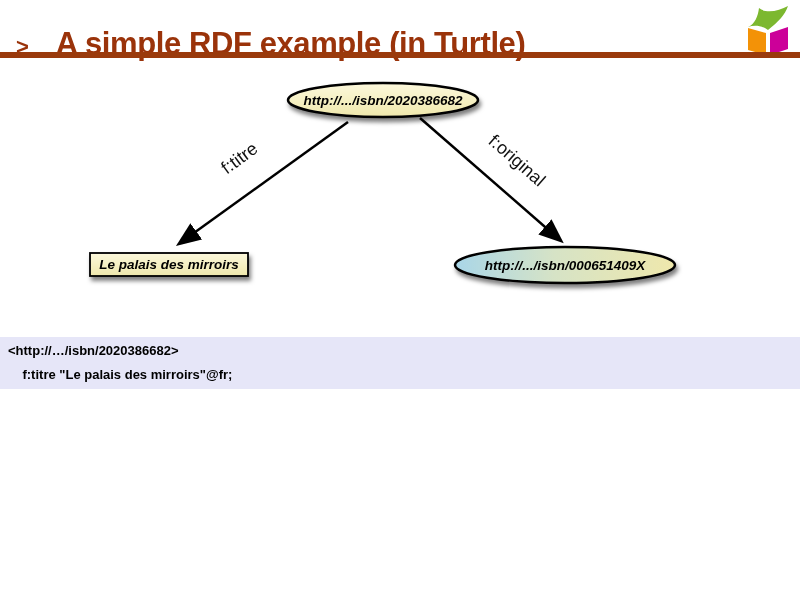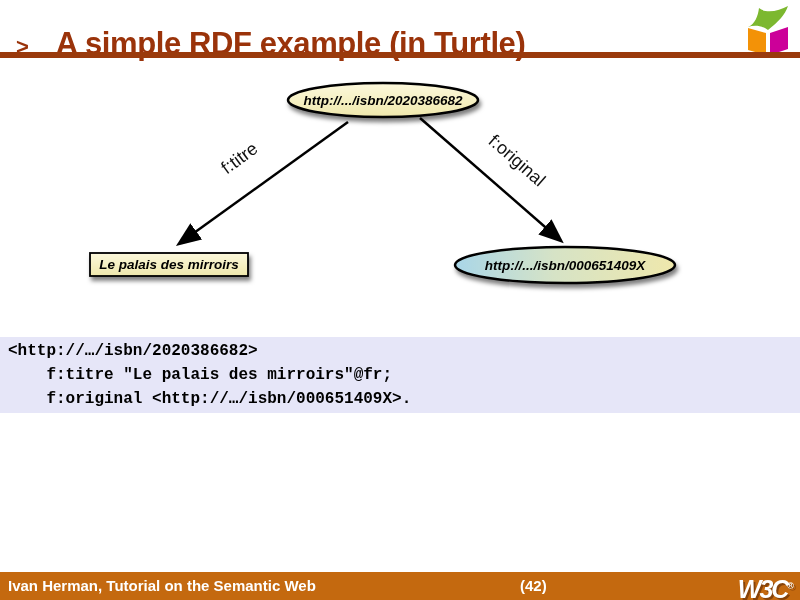--- a/index.html
+++ b/index.html
@@ -23,22 +23,22 @@
   .diagram { position:absolute; left:0; top:60px; width:800px; height:260px; }
   .node-text {
     font-family:"Liberation Sans", sans-serif; font-weight:bold; font-style:italic;
     font-size:13.5px; fill:#000;
   }
   .edge-label { font-family:"Liberation Sans", sans-serif; font-size:18px; fill:#111; }
   
   .code-block {
     position:absolute; left:0; top:337px; width:800px; box-sizing:border-box;
     background:#E6E6F8; padding:2px 0 2px 8px;
-    font-family:Liberation Mono, monospace; font-weight:bold;
-    font-size:16px; line-height:24px; color:#000;
+    font-family:Liberation Sans, sans-serif; font-weight:bold;
+    font-size:13px; line-height:24px; color:#000;
   }
   .code-line { white-space:pre; }
   
   .footer {
     position:absolute; left:0; top:572px; width:800px; height:28px;
     background:#C4690F; color:#ffffff;
   }
   .footer-author {
     position:absolute; left:8px; top:0; line-height:28px;
     font-size:15px; font-weight:bold;
@@ -103,22 +103,16 @@
     <rect x="90" y="193" width="158" height="23" fill="url(#gradCream)" stroke="#000" stroke-width="1.8" filter="url(#ds)"></rect>
     <text class="node-text" x="169" y="209" text-anchor="middle">Le palais des mirroirs</text>
 
     <ellipse cx="565" cy="205" rx="110" ry="18" fill="url(#gradBlueCream)" stroke="#000" stroke-width="2.5" filter="url(#ds)"></ellipse>
     <text class="node-text" x="565" y="210" text-anchor="middle">http://.../isbn/000651409X</text>
   </svg>
 
   <div class="code-block">
     <div class="code-line">&lt;http://…/isbn/2020386682&gt;</div>
     <div class="code-line">    f:titre "Le palais des mirroirs"@fr;</div>
-    <div class="code-line">    f:original &lt;http://…/isbn/000651409X&gt;.</div>
   </div>
 
-  <div class="footer">
-    <span class="footer-author">Ivan Herman, Tutorial on the Semantic Web</span>
-    <span class="footer-page">(42)</span>
-    <span class="w3c-logo"><span>W3C</span><sup>®</sup></span>
-  </div>
 
 </div>
 
 </body></html>

